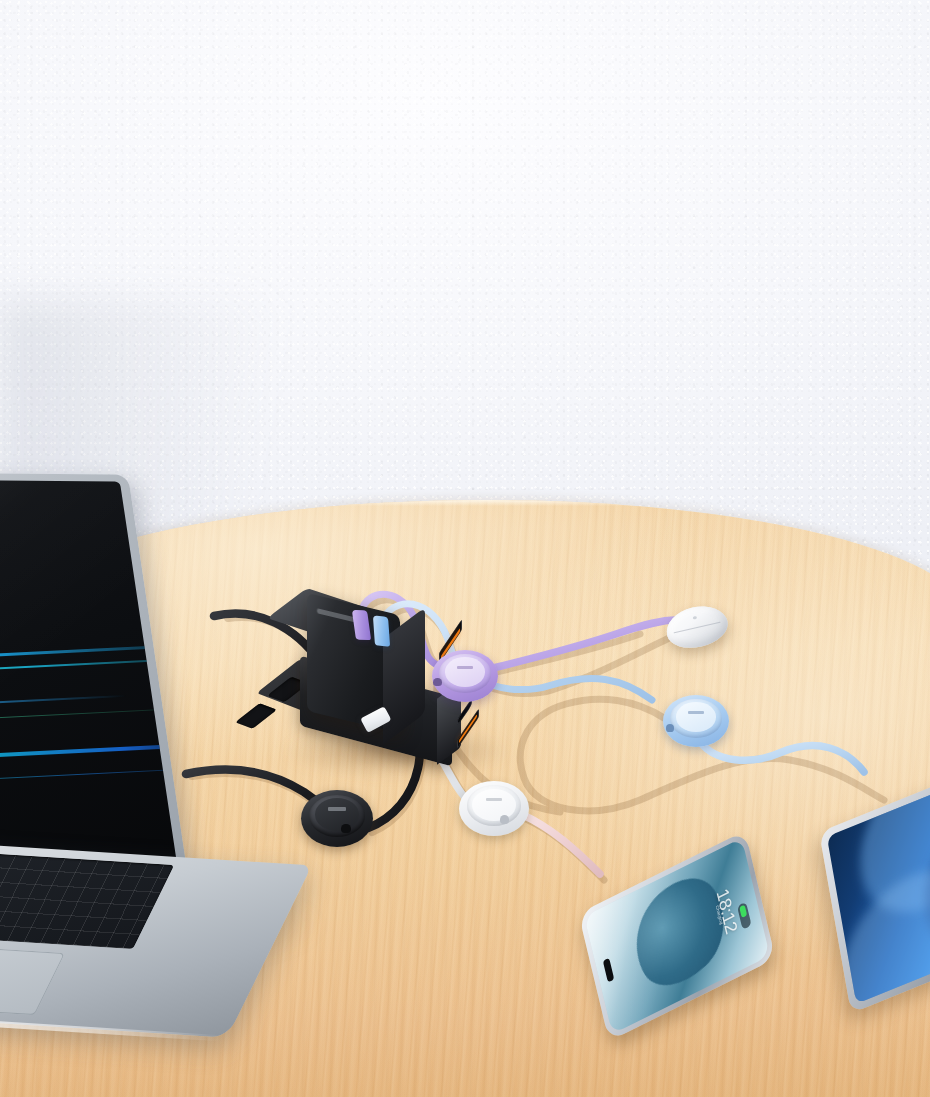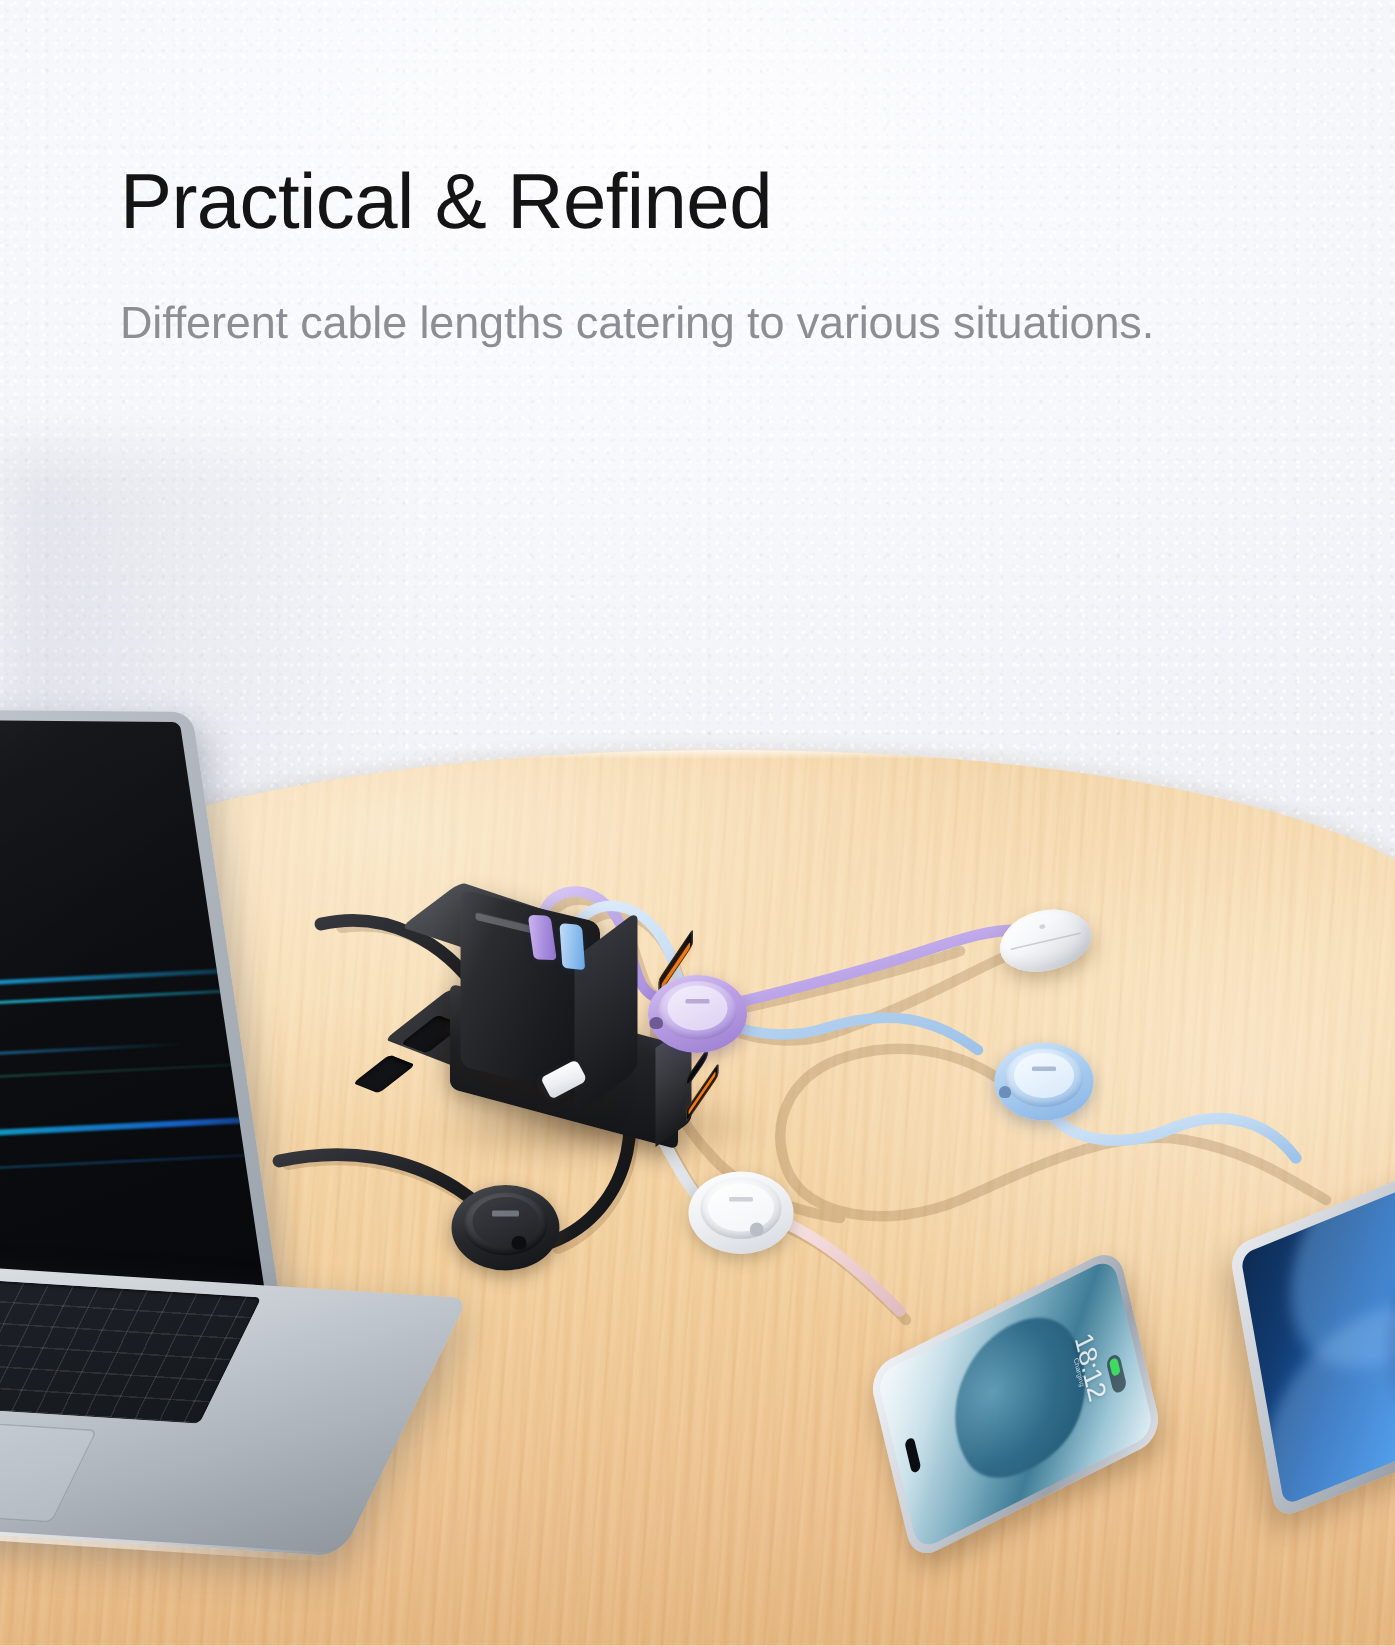--- a/index.html
+++ b/index.html
@@ -591,18 +591,14 @@
 
   <div class="ipad">
     <div class="ipad-frame"></div>
     <div class="ipad-screen">
       <div class="ipad-wave w1"></div>
       <div class="ipad-wave w2"></div>
       <div class="ipad-wave w3"></div>
     </div>
   </div>
 
-  <div class="text-block">
-    <div class="headline">Practical &amp; Refined</div>
-    <div class="subhead">Different cable lengths catering to various situations.</div>
-  </div>
 
 </div>
 
 </body></html>

